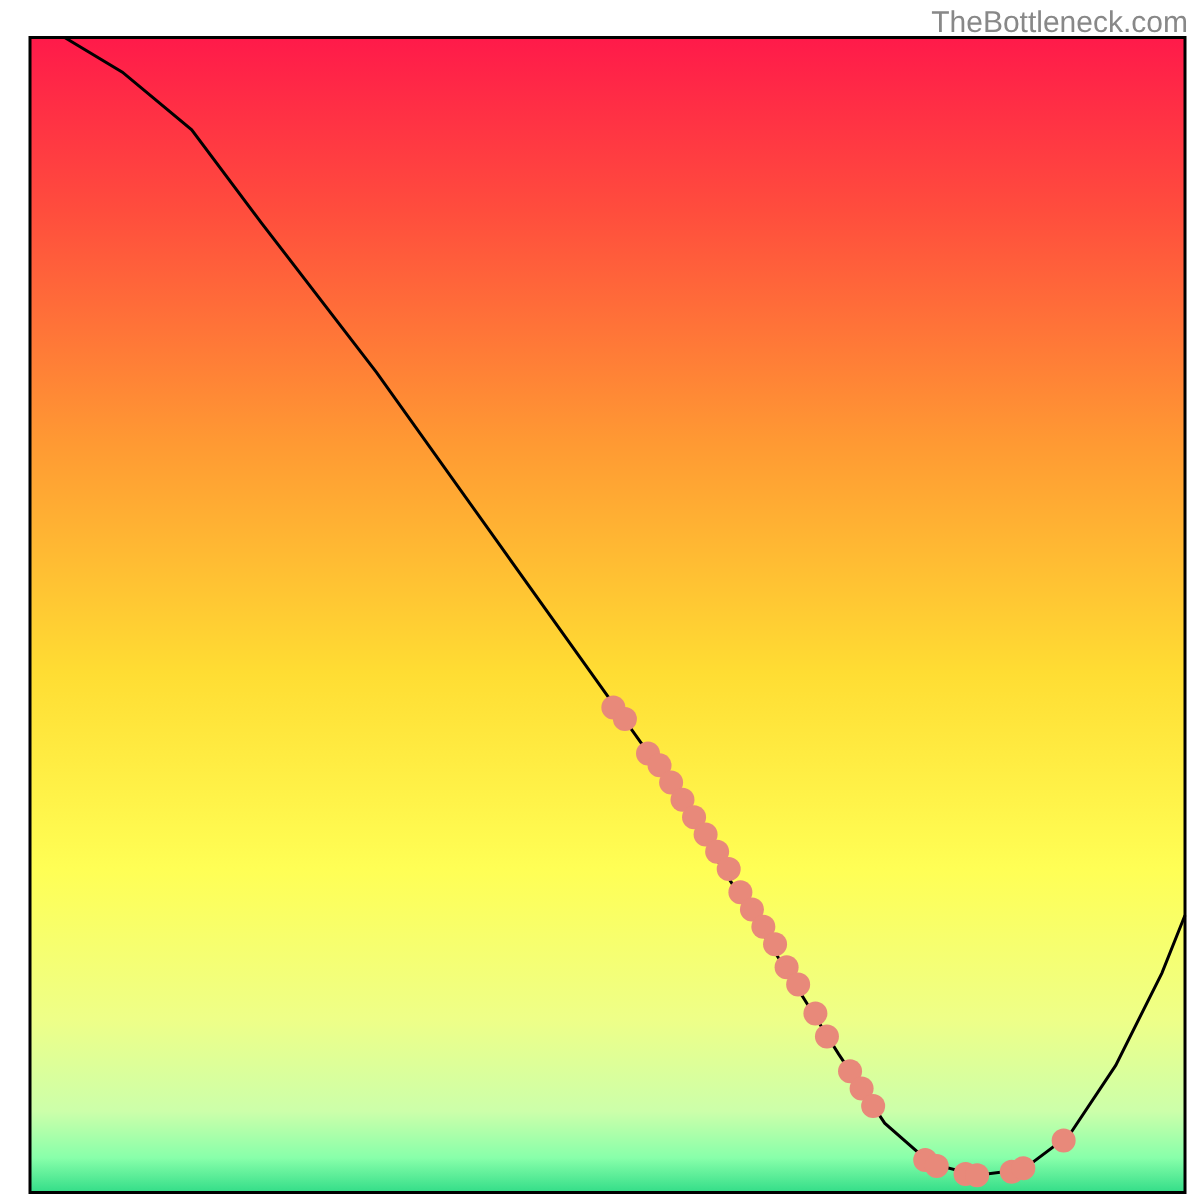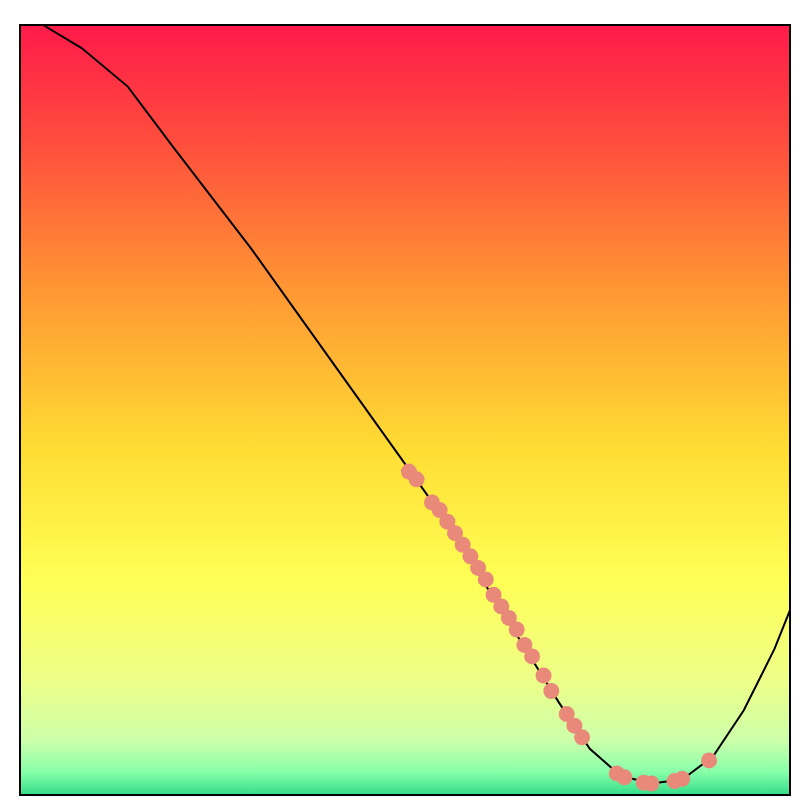--- a/index.html
+++ b/index.html
@@ -25,20 +25,21 @@
     z-index: 10;
   }
   svg {
     display: block;
   }
 </style>
 </head>
 <body>
 
 <div class="chart-container">
+  <div class="watermark">TheBottleneck.com</div>
   <svg id="chart-svg" width="800" height="800">
     <defs>
       <linearGradient id="bg-grad" x1="0%" y1="0%" x2="0%" y2="100%">
           <stop offset="0%" stop-color="#ff1a4a"></stop>
           <stop offset="15%" stop-color="#ff4d3d"></stop>
           <stop offset="35%" stop-color="#ff9933"></stop>
           <stop offset="55.00000000000001%" stop-color="#ffdd33"></stop>
           <stop offset="72%" stop-color="#ffff55"></stop>
           <stop offset="85%" stop-color="#eeff88"></stop>
           <stop offset="93%" stop-color="#ccffaa"></stop>

